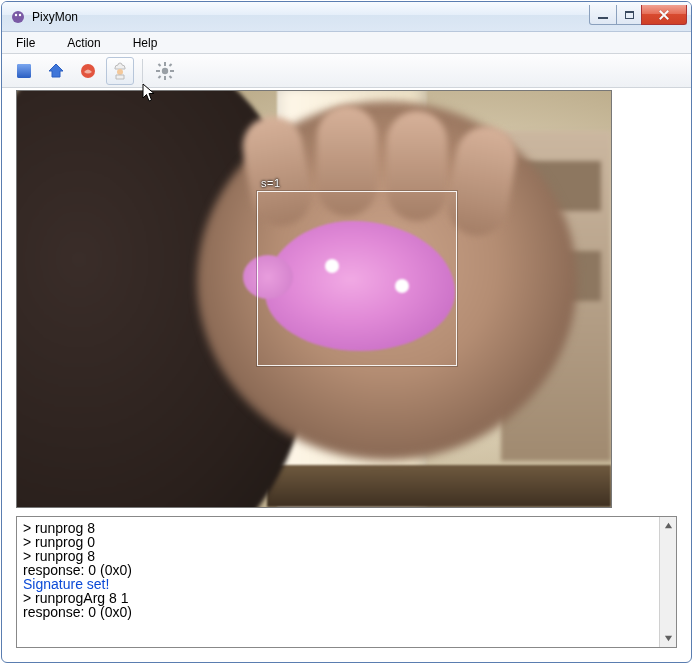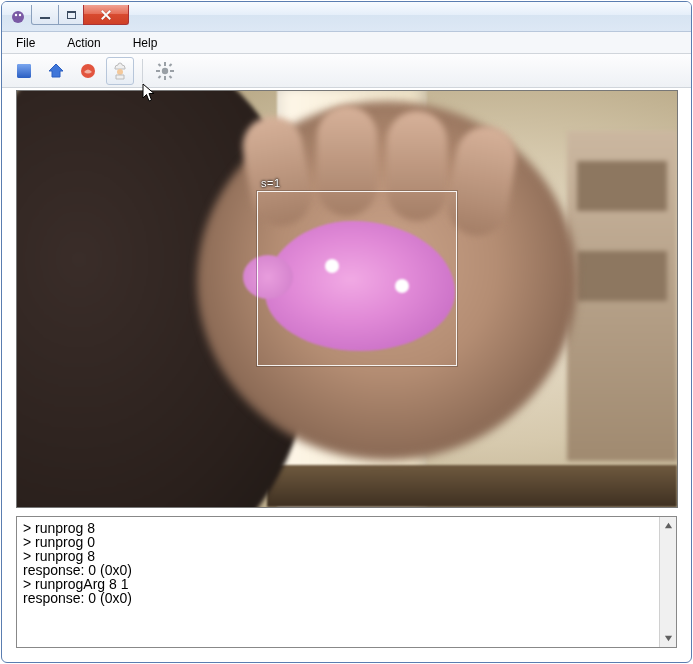--- a/index.html
+++ b/index.html
@@ -138,21 +138,21 @@
     position: absolute;
     left: 0; right: 0;
     top: 88px;
     bottom: 0;
     padding: 0 14px 14px 14px;
     display: flex;
     flex-direction: column;
   }
   .video-area {
     flex: 0 0 auto;
-    width: 662px;
+    width: 596px;
     height: 418px;
     background: #111;
     border: 1px solid #777;
     position: relative;
     overflow: hidden;
     margin-bottom: 8px;
   }
   .video-scene {
     position:absolute; inset:0;
   }
@@ -272,20 +272,21 @@
 <div class="window">
 
   <div class="titlebar">
     <span class="app-icon">
       <svg viewBox="0 0 16 16">
           <circle cx="8" cy="8" r="6" fill="#7a5aa5"></circle>
           <circle cx="6" cy="6" r="1.2" fill="#fff"></circle>
           <circle cx="10" cy="6" r="1.2" fill="#fff"></circle>
         </svg>
     </span>
+    <span class="title">PixyMon</span>
     <div class="win-controls">
       <div class="win-btn min">
           <span class="g"></span>
         </div>
       <div class="win-btn max">
           <span class="g"></span>
         </div>
       <div class="win-btn close">
           <span class="g"></span>
         </div>
@@ -368,21 +369,21 @@
             <span></span>
             <span></span>
           </div>
         <div class="pig"></div>
       </div>
       <div class="det-box" id="det-box" style="left: 240px; top: 100px; width: 200px; height: 175px;"></div>
       <div class="det-label" id="det-label" style="left: 244px; top: 86px;">s=1</div>
     </div>
 
     <div class="console-wrap">
-      <div class="console" id="console"><div>&gt; runprog 8</div><div>&gt; runprog 0</div><div>&gt; runprog 8</div><div>response: 0 (0x0)</div><div>&gt; runprogArg 8 1</div><div>response: 0 (0x0)</div></div>
+      <div class="console" id="console"><div>&gt; runprog 8</div><div>&gt; runprog 0</div><div>&gt; runprog 8</div><div>response: 0 (0x0)</div><div class="blue">Signature set!</div><div>&gt; runprogArg 8 1</div><div>response: 0 (0x0)</div></div>
       <div class="console-scroll">
         <div class="arr">
             <svg viewBox="0 0 10 10">
               <path d="M5 2 L9 8 H1 Z" fill="#606060"></path>
             </svg>
           </div>
         <div class="arr">
             <svg viewBox="0 0 10 10">
               <path d="M5 8 L1 2 H9 Z" fill="#606060"></path>
             </svg>

